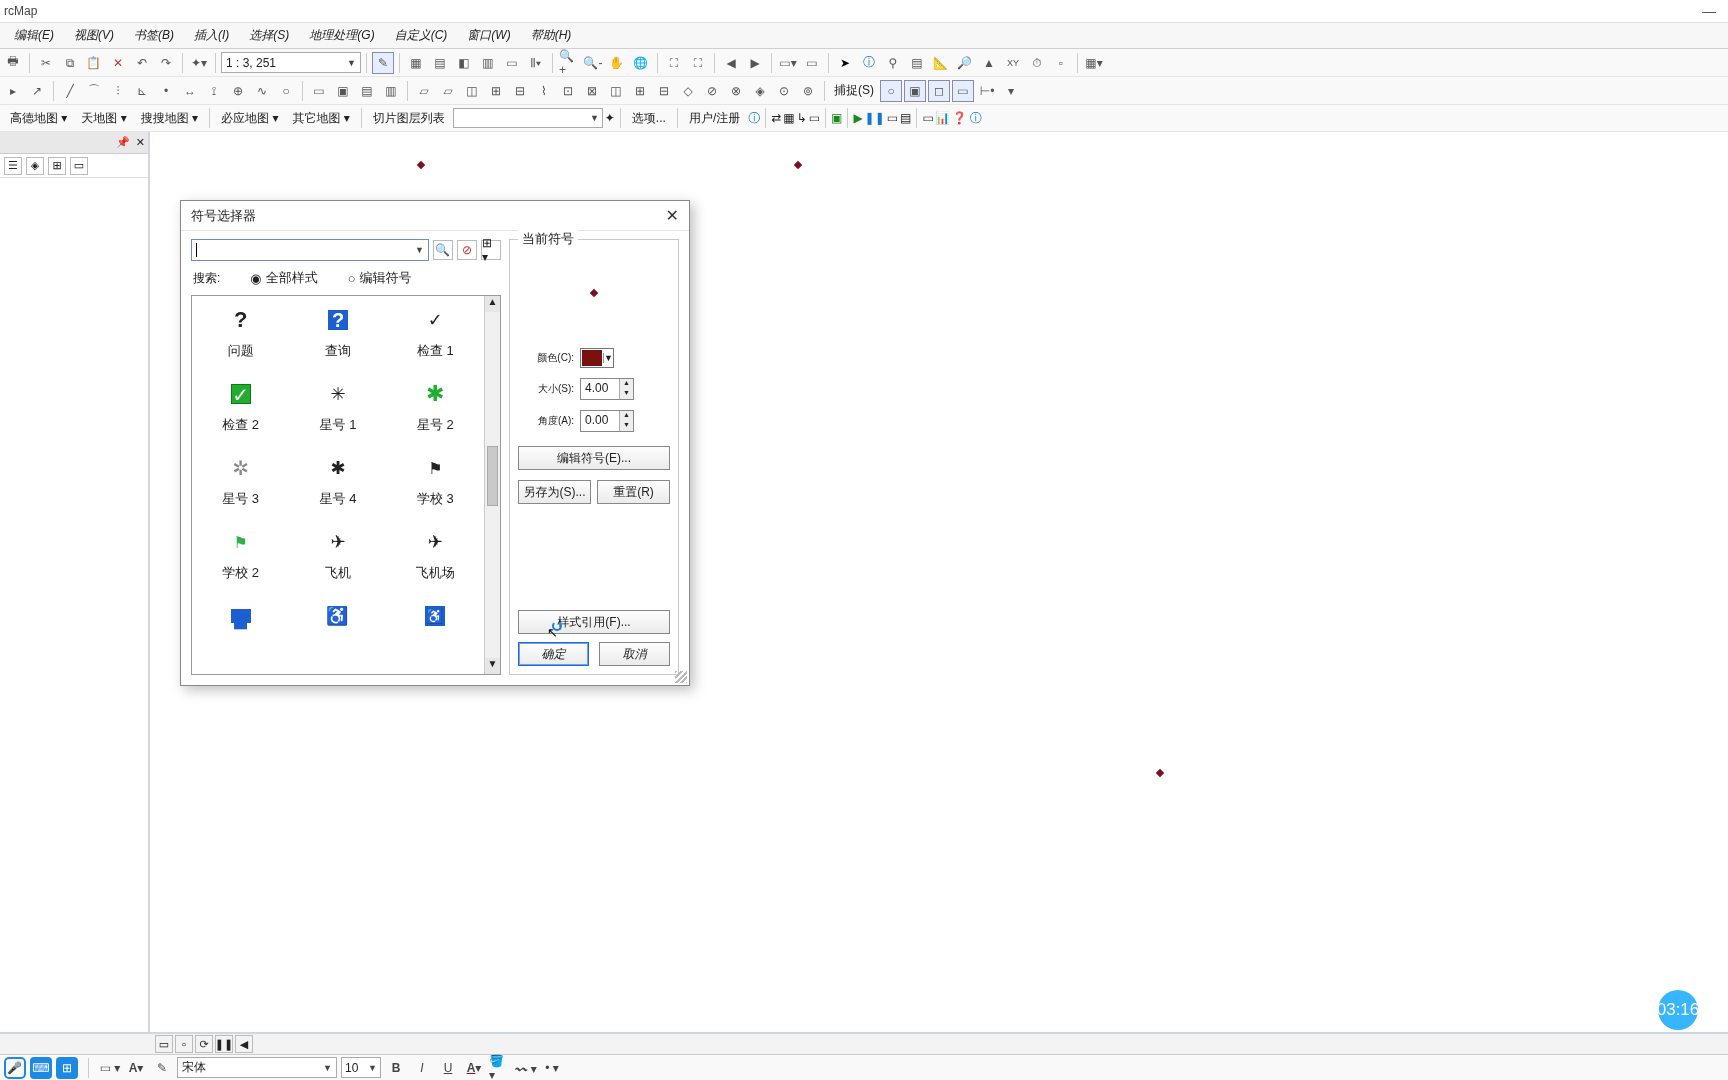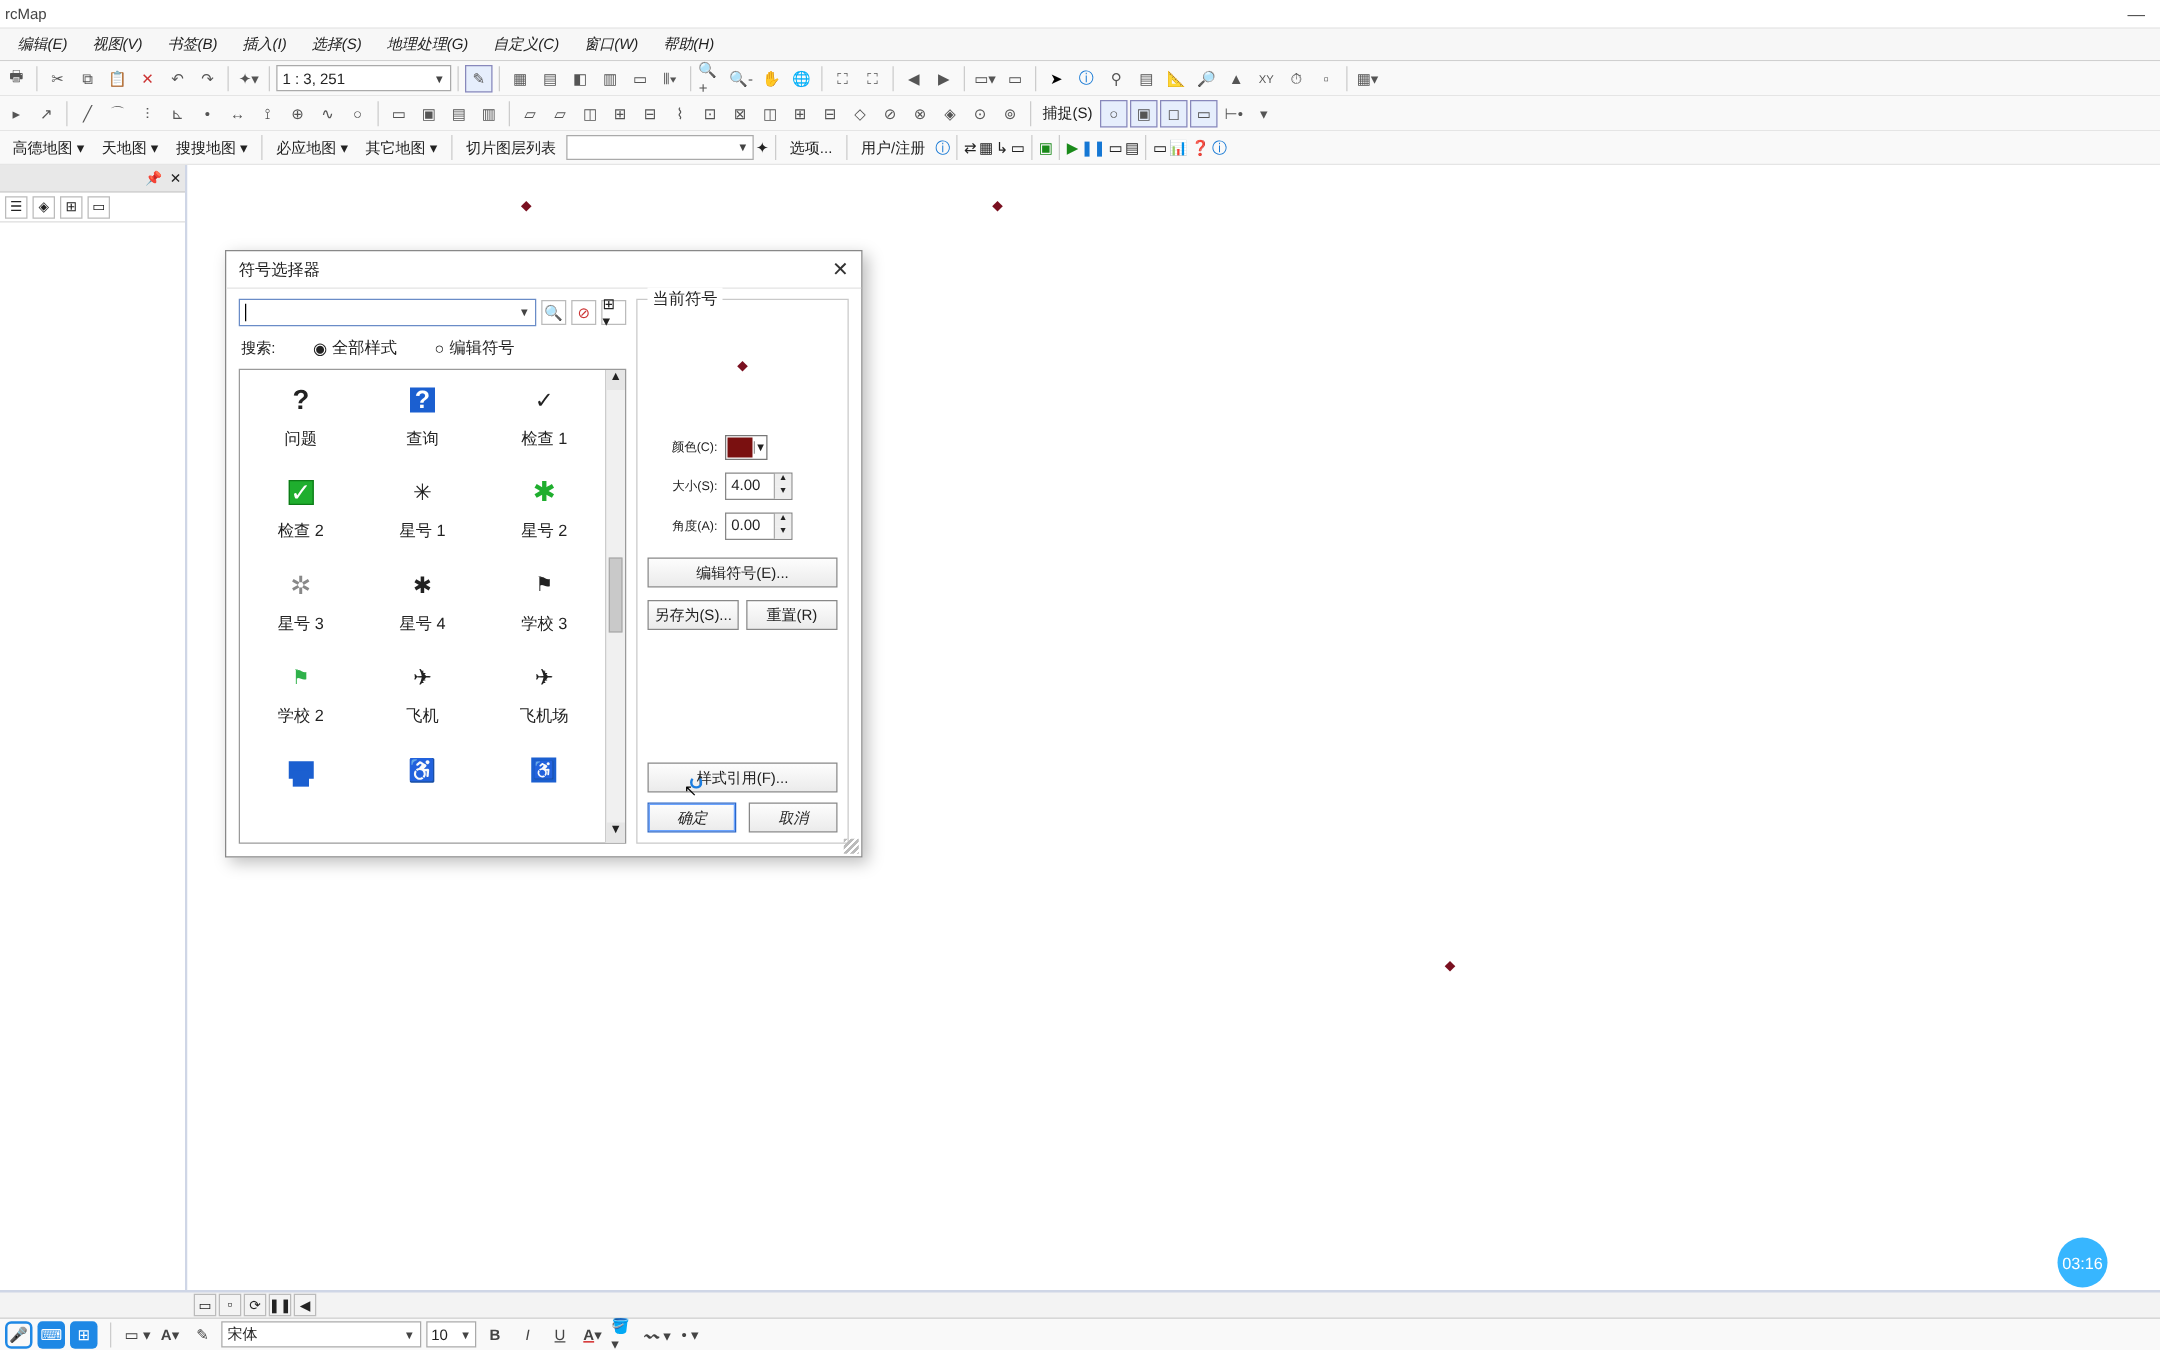--- a/index.html
+++ b/index.html
@@ -81,21 +81,21 @@
   .spin .btns div { flex:1; font-size:7px; text-align:center; background:#eee; }
   .act-btn { height:24px; border:1px solid #888; background:linear-gradient(#fdfdfd,#ebebeb); font-size:12px; display:flex; align-items:center; justify-content:center; }
   .two-btn { display:flex; gap:6px; margin-top:10px; }
   .two-btn .act-btn { flex:1; }
   .spacer { flex:1; }
   .ok-row { display:flex; gap:10px; margin-top:8px; }
   .ok-row .act-btn { flex:1;font-style:italic; }
   .ok-row .primary { border:1px solid #2a66c8; box-shadow:0 0 0 1px #6aa3ff inset; }
   .corner-grip { position:absolute; right:2px; bottom:2px; width:12px; height:12px; background:repeating-linear-gradient(135deg,#bbb 0 2px,transparent 2px 4px); }
 
-  .badge-time { position:absolute; right:42px; bottom:50px; width:40px; height:40px; border-radius:50%; background:#37b6ff; color:#fff; display:flex; align-items:center; justify-content:center; font-size:13px; }
+  .badge-time { position:absolute; right:30px; bottom:50px; width:40px; height:40px; border-radius:50%; background:#37b6ff; color:#fff; display:flex; align-items:center; justify-content:center; font-size:17px; }
 
   .cursor-arrow { position:absolute; left:366px; top:424px; font-size:13px; color:#000; pointer-events:none; }
   .cursor-ring { position:absolute; left:371px; top:420px; width:10px; height:10px; border:2px solid #1b7de0; border-radius:50%; border-top-color:transparent; pointer-events:none; }
 </style>
 </head>
 <body>
 
 <div class="title-bar">
   <span>rcMap</span>
   <div class="wctrls">

